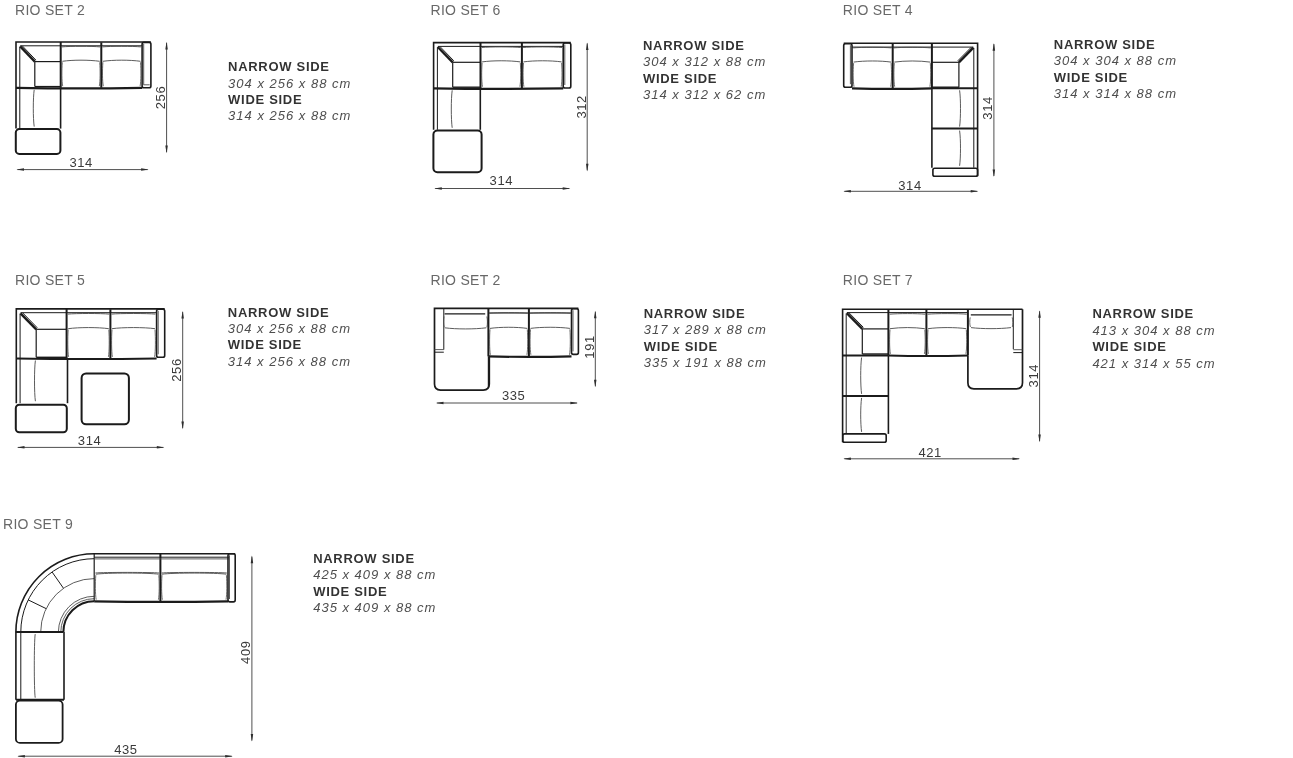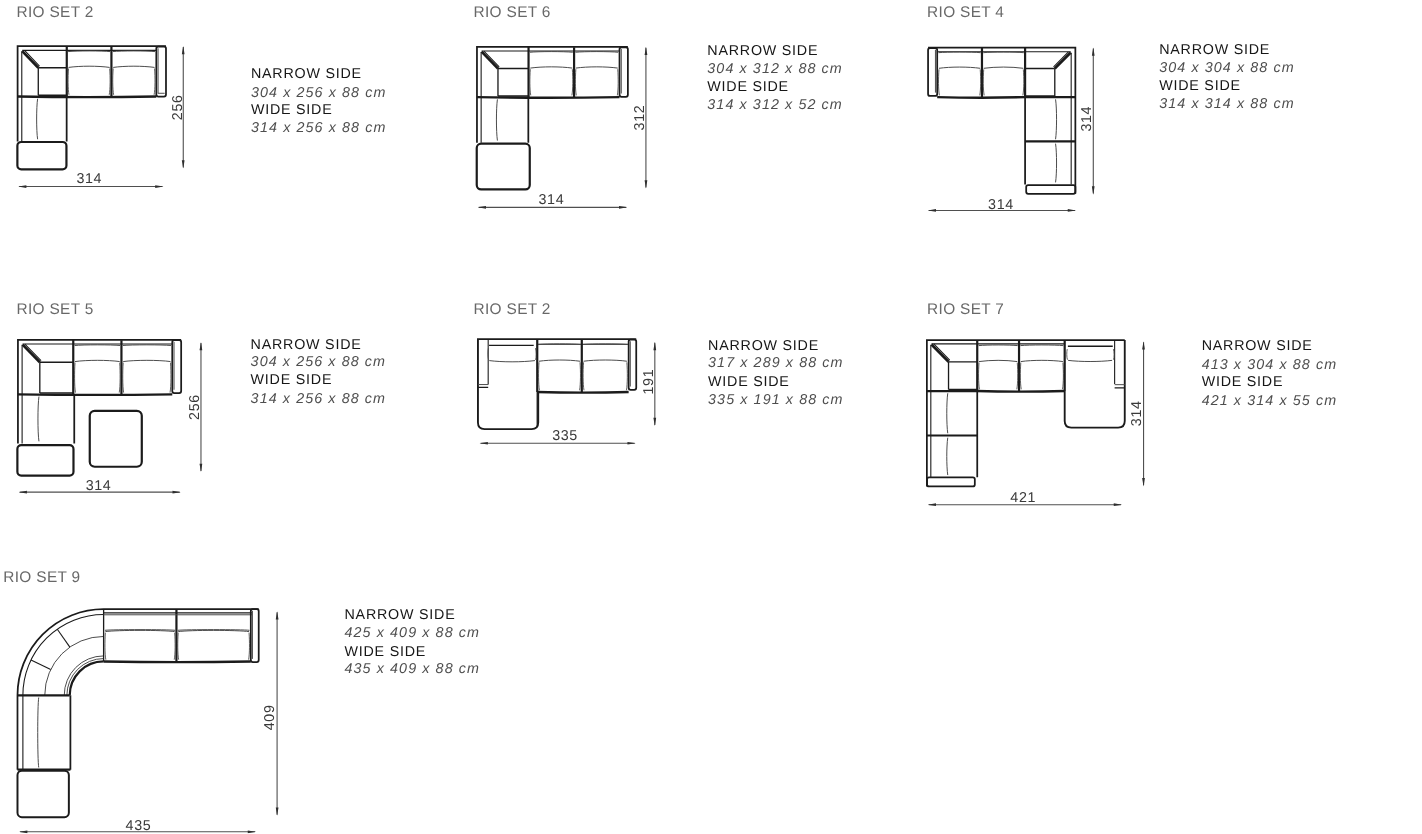--- a/index.html
+++ b/index.html
@@ -1,18 +1,18 @@
 <!DOCTYPE html>
 <html><head><meta charset="utf-8"><style>
 html,body{margin:0;padding:0;background:#ffffff;}
 #page{position:relative;width:1293px;height:758px;overflow:hidden;background:#fff;filter:grayscale(1);
   font-family:"Liberation Sans",sans-serif;}
 .hd{position:absolute;font-size:14px;color:#ef4444;letter-spacing:0.3px;white-space:nowrap;}
 .info{position:absolute;font-size:13px;line-height:16.4px;white-space:nowrap;}
-.info .b{font-weight:normal;color:#0f172a;letter-spacing:0.7px;}
+.info .b{font-weight:bold;color:#7f1d1d;letter-spacing:0.7px;}
 .info .r{color:#4e4e4e;letter-spacing:1.0px;font-style:italic;}
 </style></head>
 <body>
 <div id="page">
 <svg width="1293" height="758" viewBox="0 0 1293 758" xmlns="http://www.w3.org/2000/svg" style="position:absolute;left:0;top:0">
       <style>.dl{font-family:"Liberation Sans",sans-serif;font-size:13px;fill:#3a3a3a;letter-spacing:0.6px}</style>
       <path d="M 150.9 42.0 L 16.0 42.0 L 16.0 128.6" stroke="#1b1b1b" stroke-width="1.6" fill="none" stroke-linecap="butt"></path>
       <line x1="20.2" y1="45.8" x2="142.1" y2="45.8" stroke="#1b1b1b" stroke-width="1.0"></line>
       <line x1="19.8" y1="46.6" x2="19.8" y2="128.6" stroke="#1b1b1b" stroke-width="1.0"></line>
       <line x1="20.2" y1="46.4" x2="34.8" y2="61.6" stroke="#1b1b1b" stroke-width="2.4"></line>
@@ -266,21 +266,21 @@
 <div class="info" style="left:228.1px;top:59.2px">
       <div class="b">NARROW SIDE</div>
       <div class="r">304 x 256 x 88 cm</div>
       <div class="b">WIDE SIDE</div>
       <div class="r">314 x 256 x 88 cm</div>
     </div>
 <div class="info" style="left:643.0px;top:37.8px">
       <div class="b">NARROW SIDE</div>
       <div class="r">304 x 312 x 88 cm</div>
       <div class="b">WIDE SIDE</div>
-      <div class="r">314 x 312 x 52 cm</div>
+      <div class="r">314 x 312 x 62 cm</div>
     </div>
 <div class="info" style="left:1053.8px;top:36.8px">
       <div class="b">NARROW SIDE</div>
       <div class="r">304 x 304 x 88 cm</div>
       <div class="b">WIDE SIDE</div>
       <div class="r">314 x 314 x 88 cm</div>
     </div>
 <div class="info" style="left:227.8px;top:304.6px">
       <div class="b">NARROW SIDE</div>
       <div class="r">304 x 256 x 88 cm</div>

